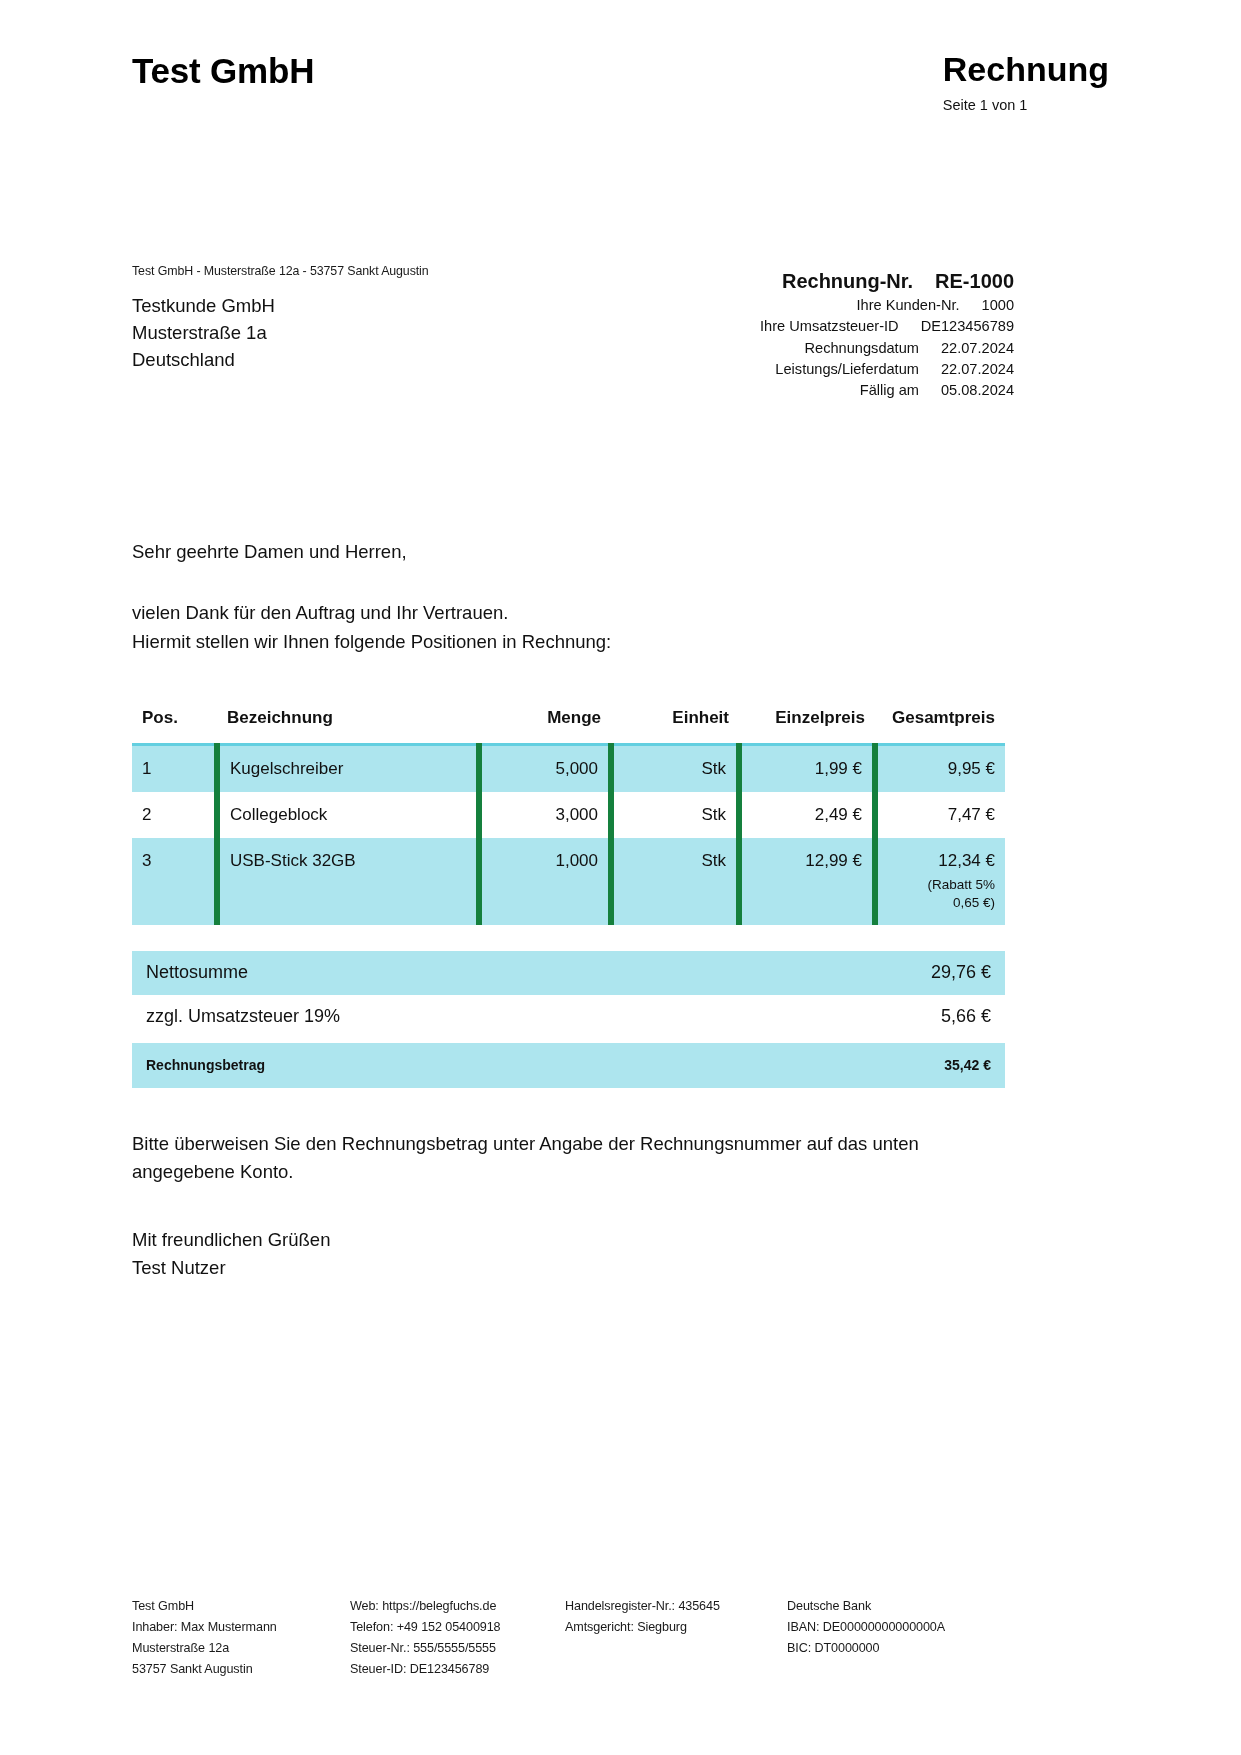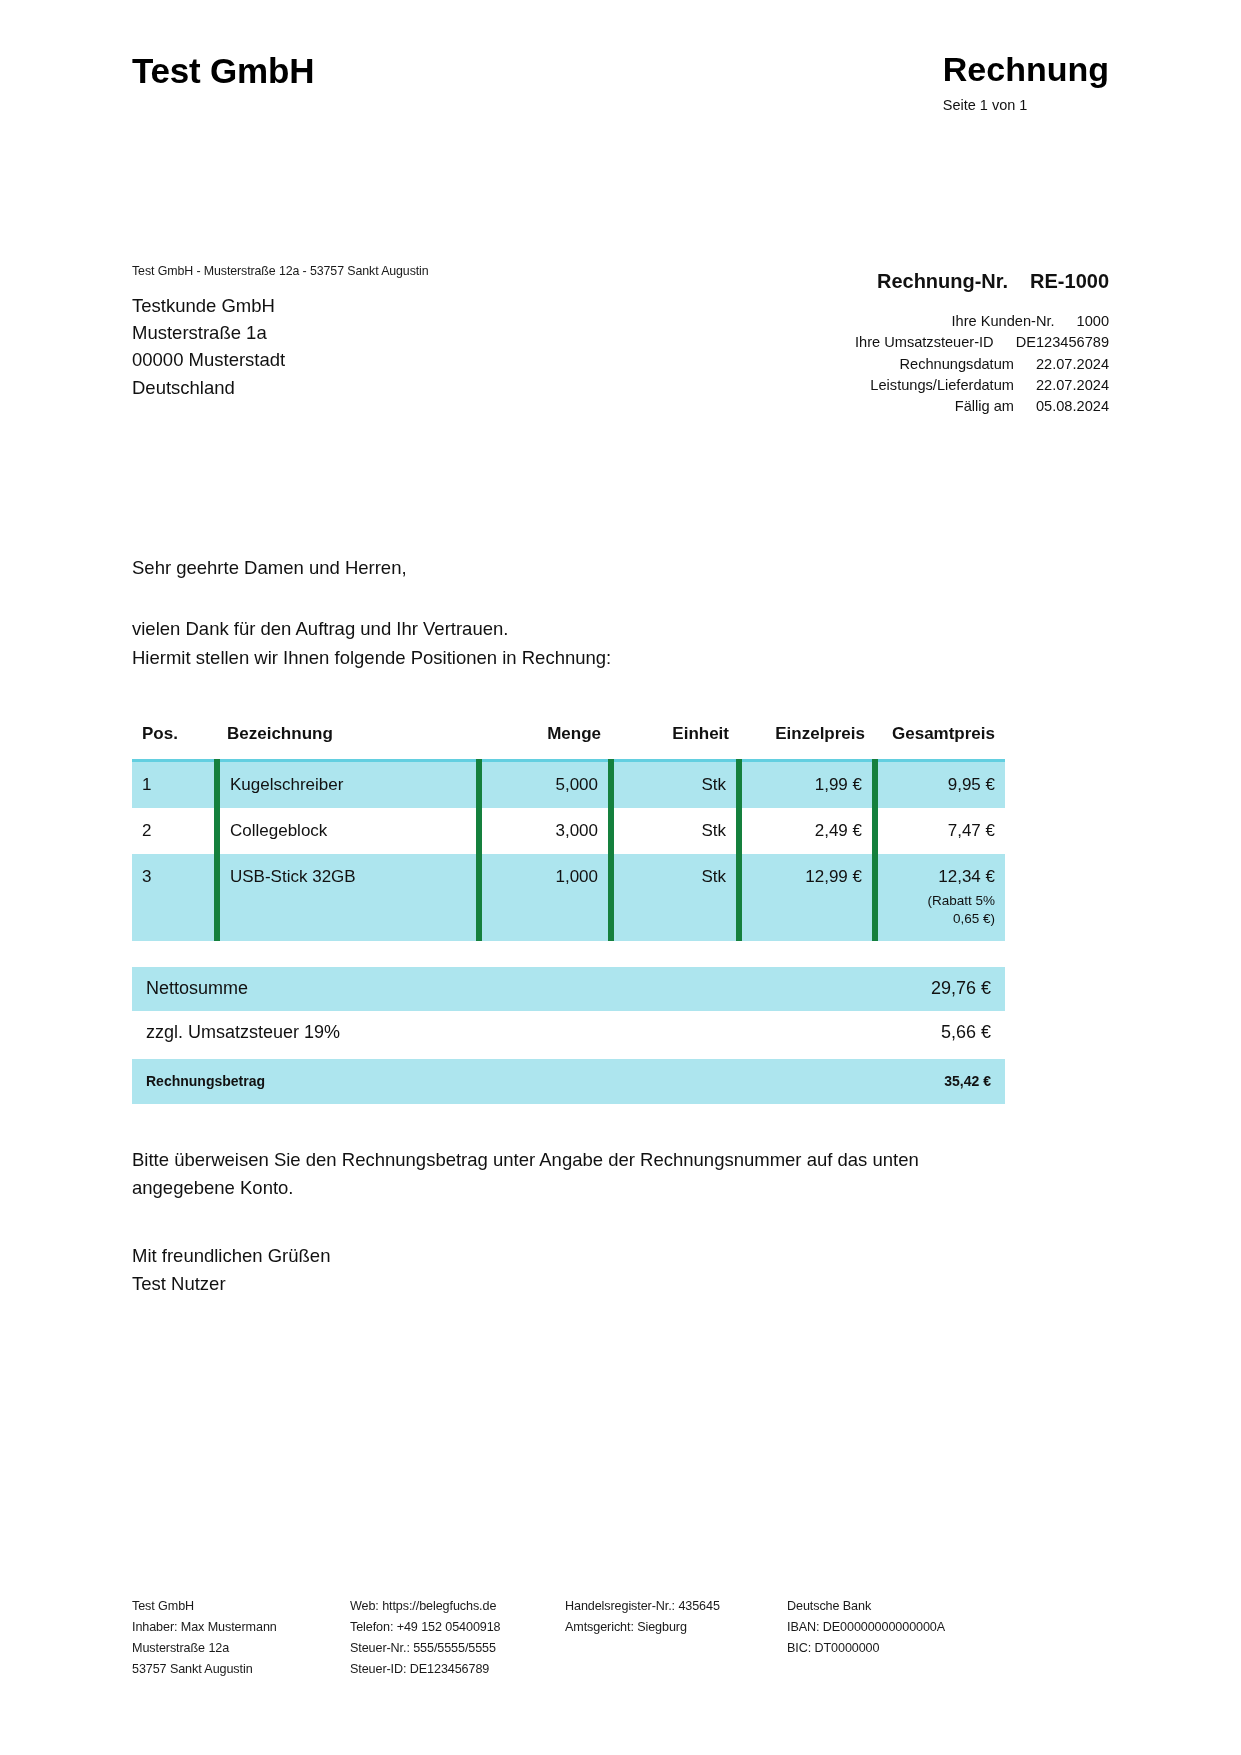--- a/index.html
+++ b/index.html
@@ -50,23 +50,24 @@
   }
   .page-indicator {
     font-size: 14.5px;
     margin-top: 9px;
     color: #111;
   }
 
   
   .addr-meta {
     display: flex;
-    justify-content: space-between;
+    justify-content: flex-start;
     align-items: flex-start;
     margin-top: 132px;
+    gap: 12px;
   }
   .addr-block { width: 470px; }
   .sender-line {
     font-size: 12.4px;
     color: #1a1a1a;
     margin-bottom: 14px;
     letter-spacing: -0.1px;
   }
   .recipient-line {
     font-size: 18.5px;
@@ -83,21 +84,21 @@
     justify-content: space-between;
     align-items: baseline;
     font-size: 14.6px;
     line-height: 1.46;
     color: #111;
   }
   .meta-row.primary {
     font-size: 20px;
     font-weight: bold;
     line-height: 1.35;
-    margin-bottom: 16px;
+    margin-bottom: 0;
   }
   .meta-label { text-align: right; flex: 1; padding-right: 22px; white-space: nowrap;}
   .meta-value { text-align: right; white-space: nowrap; }
 
   
   .salutation {
     margin-top: 140px;
     font-size: 18.5px;
     color: #111;
   }
@@ -224,21 +225,20 @@
     </div>
   </div>
 
   <div class="addr-meta">
 
     <div class="addr-block">
       <div class="sender-line">Test GmbH - Musterstraße 12a - 53757 Sankt Augustin</div>
       <div class="recipient-line">
         <div>Testkunde GmbH</div>
         <div>Musterstraße 1a</div>
-        <div>00000 Musterstadt</div>
         <div>Deutschland</div>
       </div>
     </div>
 
     <div class="meta-block">
       <div class="meta-row primary">
         <span class="meta-label">Rechnung-Nr.</span>
         <span class="meta-value">RE-1000</span>
       </div>
       <div class="meta-row">

